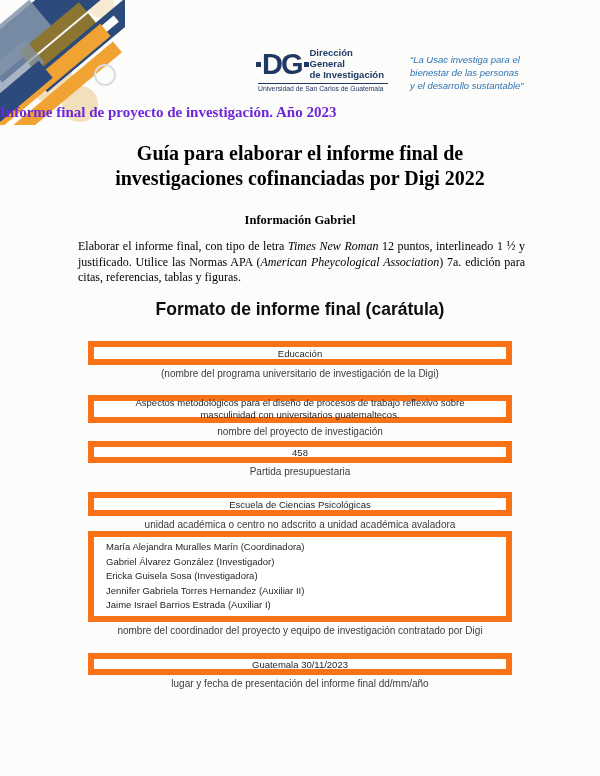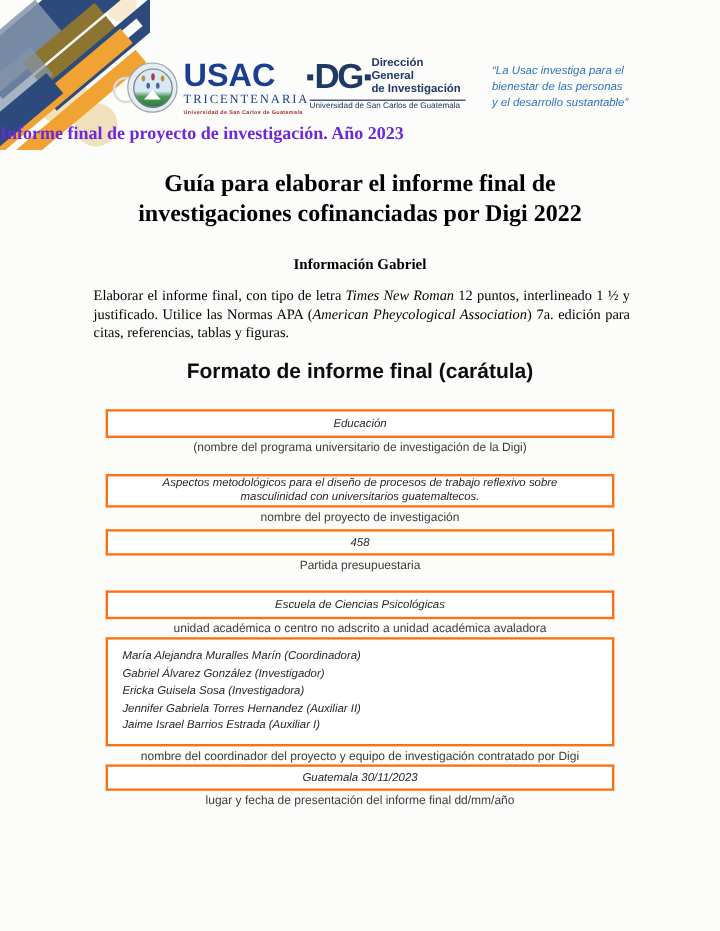--- a/index.html
+++ b/index.html
@@ -67,34 +67,34 @@
   .info-general { position:absolute; top:213px; left:0; width:100%; text-align:center;
             font-family:"Liberation Serif",serif; font-weight:bold; font-size:12.5px; color:#000; }
   .intro { position:absolute; top:239px; left:78px; width:447px;
             font-family:"Liberation Serif",serif; font-size:12px; line-height:15.5px; text-align:justify; color:#000; }
   .intro em { font-style:italic; }
   .form-heading { position:absolute; top:299px; left:0; width:100%; text-align:center;
             font-weight:bold; font-size:17.5px; color:#0d0d0d; }
 
   
   .form { position:absolute; top:341px; left:88px; width:424px; }
-  .fbox { border:2px solid #f97316; background:#ffffff; width:100%;
+  .fbox { border:6px solid #f97316; background:#ffffff; width:100%;
           display:flex; flex-direction:column; justify-content:center;
-          font-size:9.5px; color:#262626; text-align:center; padding:2px 24px;font-style:italic; }
+          font-size:9.5px; color:#262626; text-align:center; padding:2px 24px; }
   .fcap { font-size:10px; color:#3c3c3c; text-align:center; margin-top:3px; }
   .f0 .fbox { height:24px; }
   .f0 { margin-bottom:16px; }
   .f1 .fbox { height:28px; line-height:12px; }
   .f1 { margin-bottom:4px; }
   .f2 .fbox { height:22px; }
   .f2 { margin-bottom:15px; }
   .f3 .fbox { height:24px; }
   .f3 { margin-bottom:1px; }
   .f4 .fbox { height:91px; text-align:left; padding-left:12px; line-height:14.5px; }
-  .f4 { margin-bottom:1px; }
+  .f4 { margin-bottom:17px; }
   .f5 .fbox { height:22px; }
 </style>
 </head>
 <body>
 
 <div class="page">
 
   <div class="deco">
     <div class="circle c1"></div>
     <div class="circle c2"></div>
@@ -106,37 +106,20 @@
     <div class="shape s-white-a"></div>
     <div class="shape s-navy-b"></div>
     <div class="shape s-gray-b"></div>
     <div class="shape s-white-b"></div>
     <div class="shape s-orange-a"></div>
     <div class="shape s-orange-b"></div>
     <div class="shape s-navy-c"></div>
     <div class="circle ring"></div>
   </div>
 
-  <div class="usac">
-    <div class="seal">
-      <div class="seal-inner">
-        <div class="seal-mtn"></div>
-        <div class="seal-dot" style="left:6px;top:5px;width:3px;height:5px;background:#b98f3a;"></div>
-        <div class="seal-dot" style="left:14px;top:3px;width:3px;height:6px;background:#a04040;"></div>
-        <div class="seal-dot" style="left:22px;top:5px;width:3px;height:5px;background:#b98f3a;"></div>
-        <div class="seal-dot" style="left:10px;top:11px;width:3px;height:5px;background:#4a5ea0;"></div>
-        <div class="seal-dot" style="left:18px;top:11px;width:3px;height:5px;background:#4a5ea0;"></div>
-      </div>
-    </div>
-    <div class="usac-txt">
-      <span class="usac-acronym">USAC</span>
-      <span class="usac-sub">TRICENTENARIA</span>
-      <span class="usac-cap">Universidad de San Carlos de Guatemala</span>
-    </div>
-  </div>
 
   <div class="dgi">
     <div class="dgi-top">
       <span class="dgi-mark">
         <span class="dgi-sq l"></span><span>DG</span><span class="dgi-sq r"></span>
       </span>
       <span class="dgi-name">
         <span>Dirección General</span><br>
         <span>de Investigación</span>
       </span>

